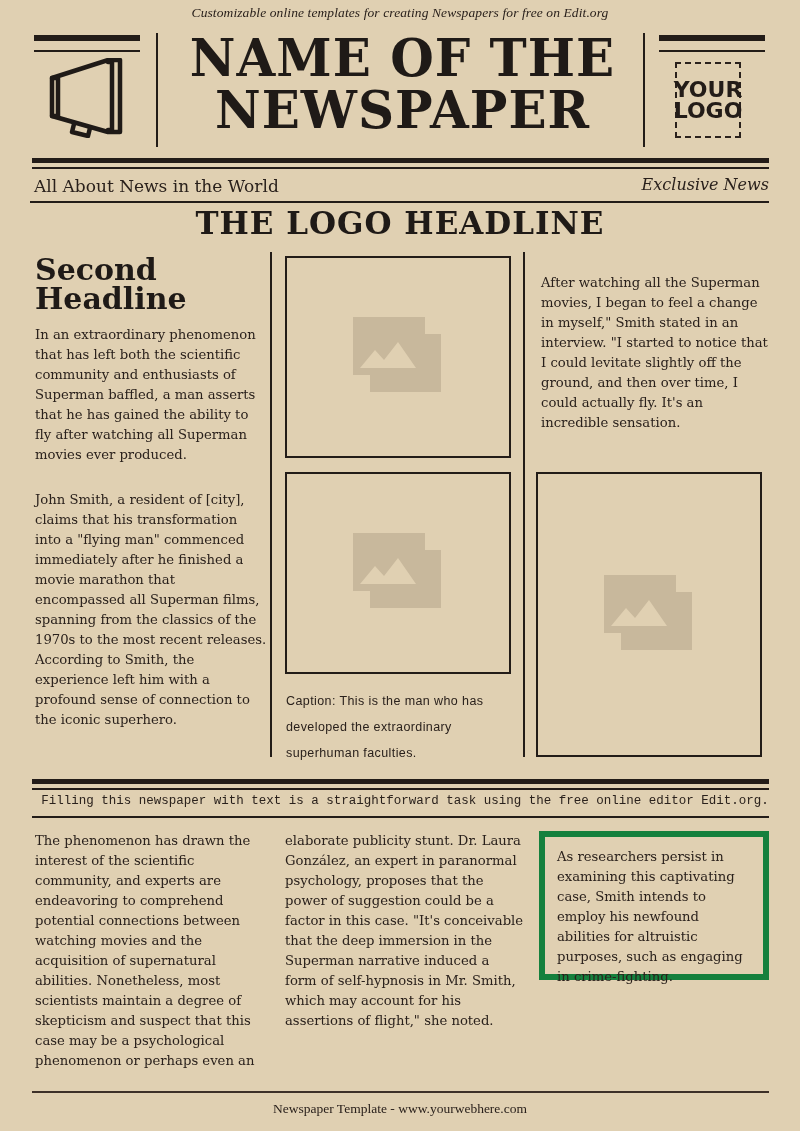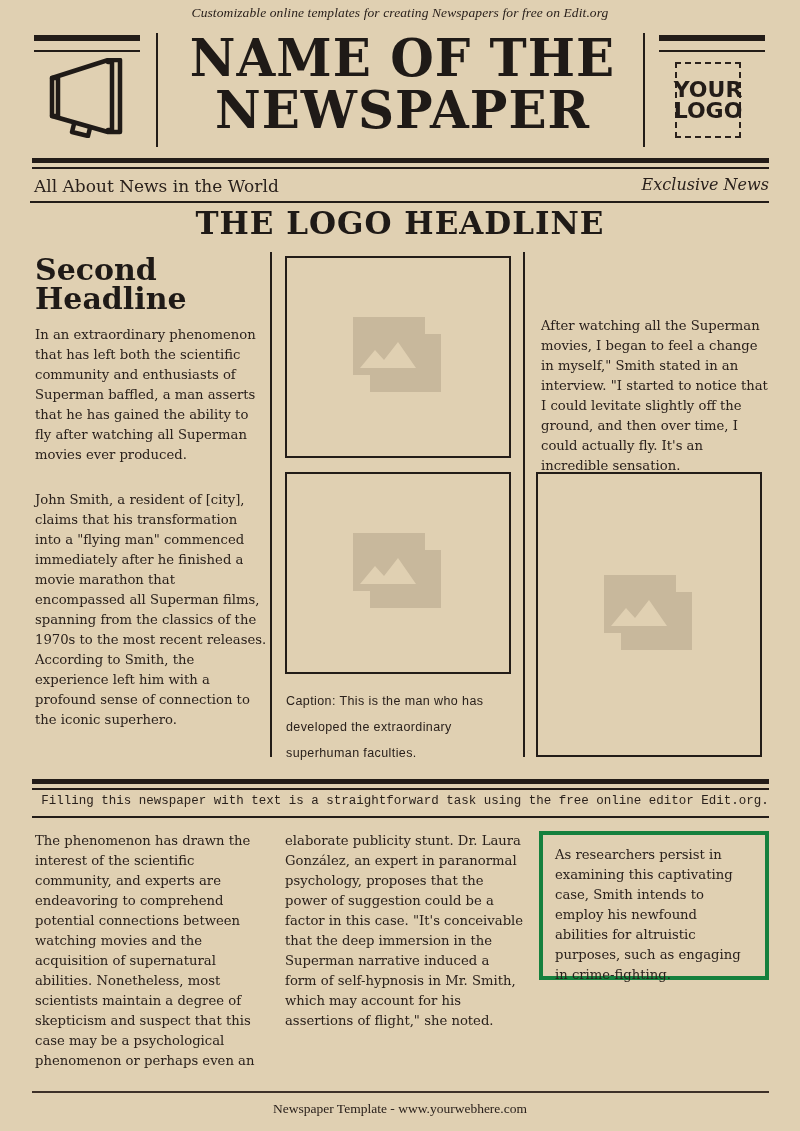--- a/index.html
+++ b/index.html
@@ -72,21 +72,21 @@
     letter-spacing: 0.4px; color: #2a211c;
   }
 
   .banner {
     left: 5px; width: 800px; top: 794px; text-align: center;
     font-family: "Liberation Mono", monospace; font-size: 12.5px; color: #2a211c;
   }
 
   .side-box {
     left: 539px; top: 831px; width: 230px; height: 149px;
-    border: 4px solid #15803d; padding: 10px 12px;
+    border: 6px solid #15803d; padding: 10px 12px;
   }
 
   .footer {
     left: 0; width: 800px; top: 1101px; text-align: center;
     font-family: "Liberation Serif", serif; font-size: 13.5px;
     color: #2a211c;
   }
 </style>
 </head>
 <body>
@@ -150,21 +150,21 @@
     <rect x="17" y="17" width="71" height="58" fill="#c8b89c"></rect>
     <rect x="0" y="0" width="72" height="58" fill="#c8b89c"></rect>
     <polygon points="7,51 22,33 31,43 45,25 63,51" fill="#e0d0b2"></polygon>
   </svg>
 </div>
 
 <div class="abs caption">Caption: This is the man who has developed the extraordinary superhuman faculties.</div>
 
 <div class="bar" style="left:523px;top:252px;width:2px;height:505px;"></div>
 
-<div class="abs body-text" style="left:541px;top:273px;width:232px;margin-top:43px;">After watching all the Superman movies, I began to feel a change in myself," Smith stated in an interview. "I started to notice that I could levitate slightly off the ground, and then over time, I could actually fly. It's an incredible sensation.</div>
+<div class="abs body-text" style="left:541px;top:273px;width:232px;">After watching all the Superman movies, I began to feel a change in myself," Smith stated in an interview. "I started to notice that I could levitate slightly off the ground, and then over time, I could actually fly. It's an incredible sensation.</div>
 
 <div class="img-box" style="left:536px;top:472px;width:226px;height:285px;">
   <svg width="90" height="80" viewBox="0 0 90 80">
     <rect x="17" y="17" width="71" height="58" fill="#c8b89c"></rect>
     <rect x="0" y="0" width="72" height="58" fill="#c8b89c"></rect>
     <polygon points="7,51 22,33 31,43 45,25 63,51" fill="#e0d0b2"></polygon>
   </svg>
 </div>
 
 <div class="bar" style="left:32px;top:779px;width:737px;height:5px;"></div>

